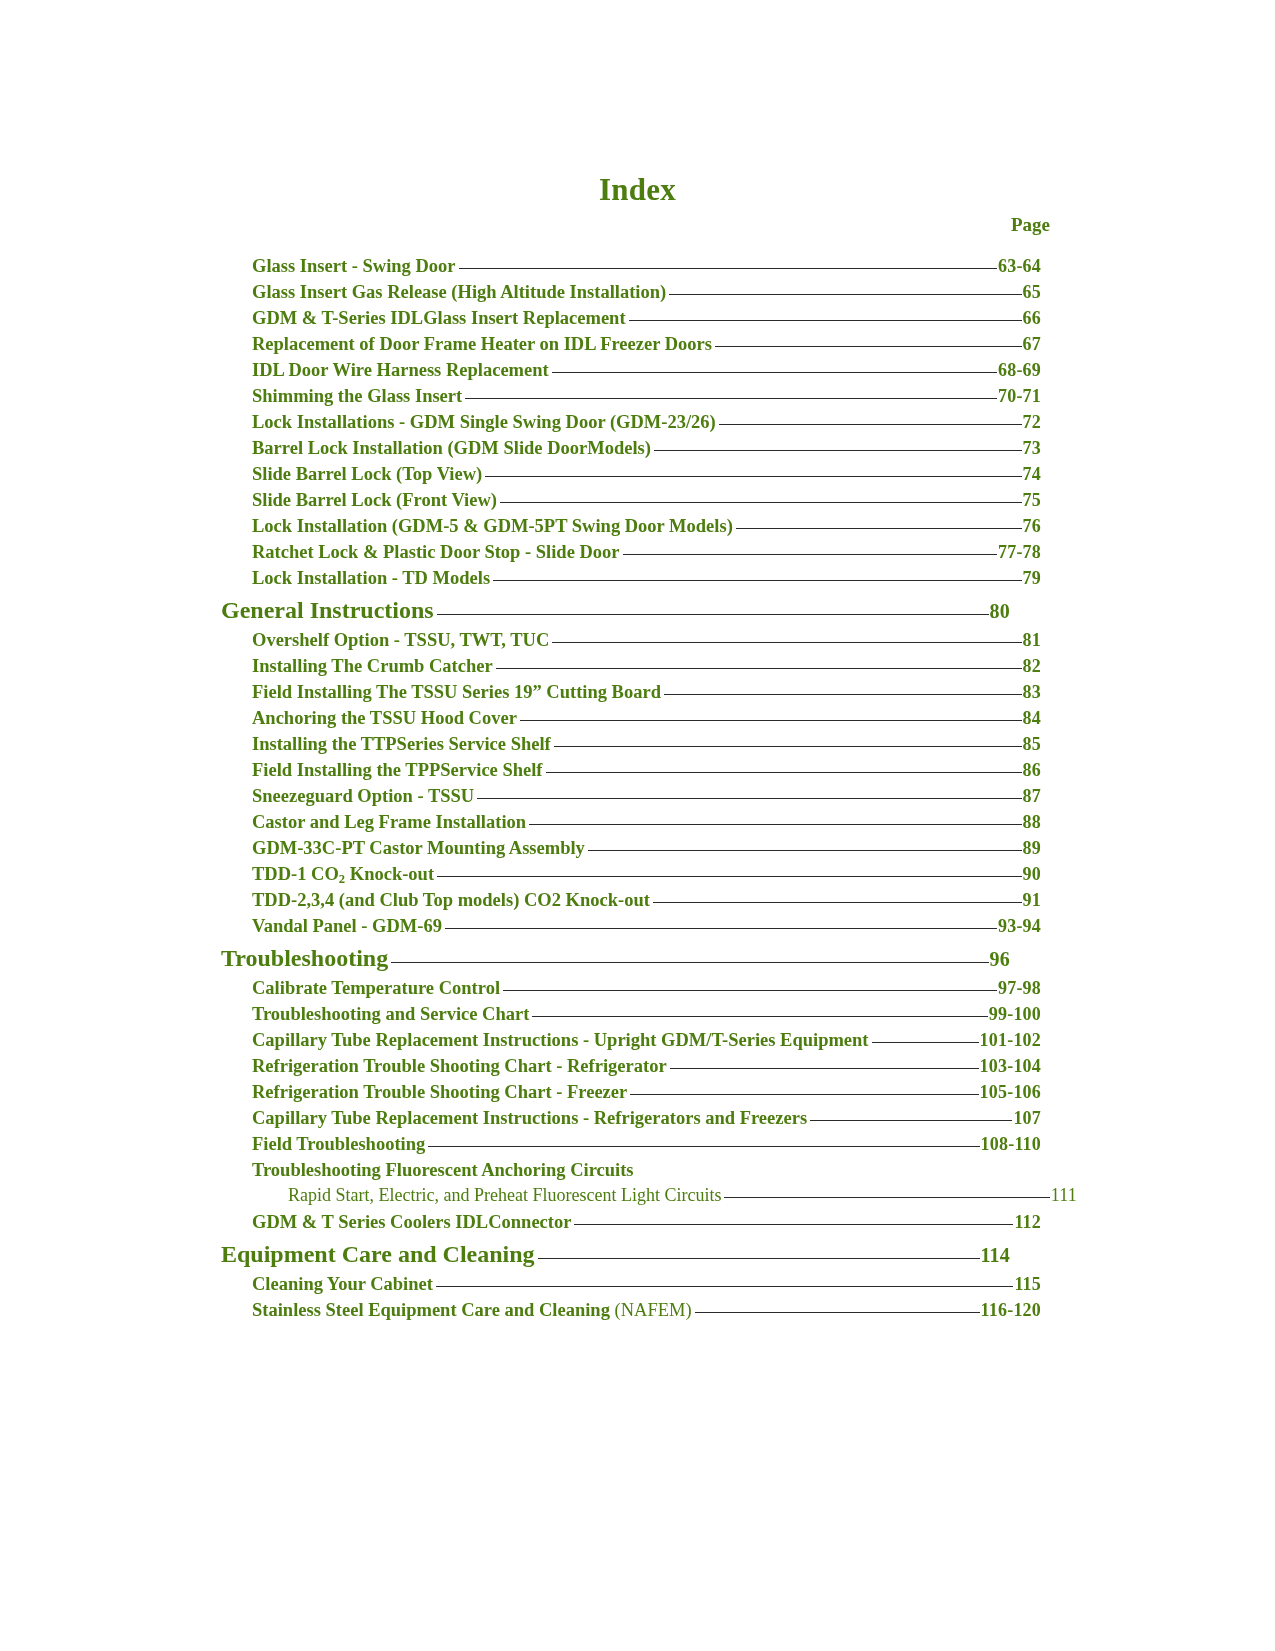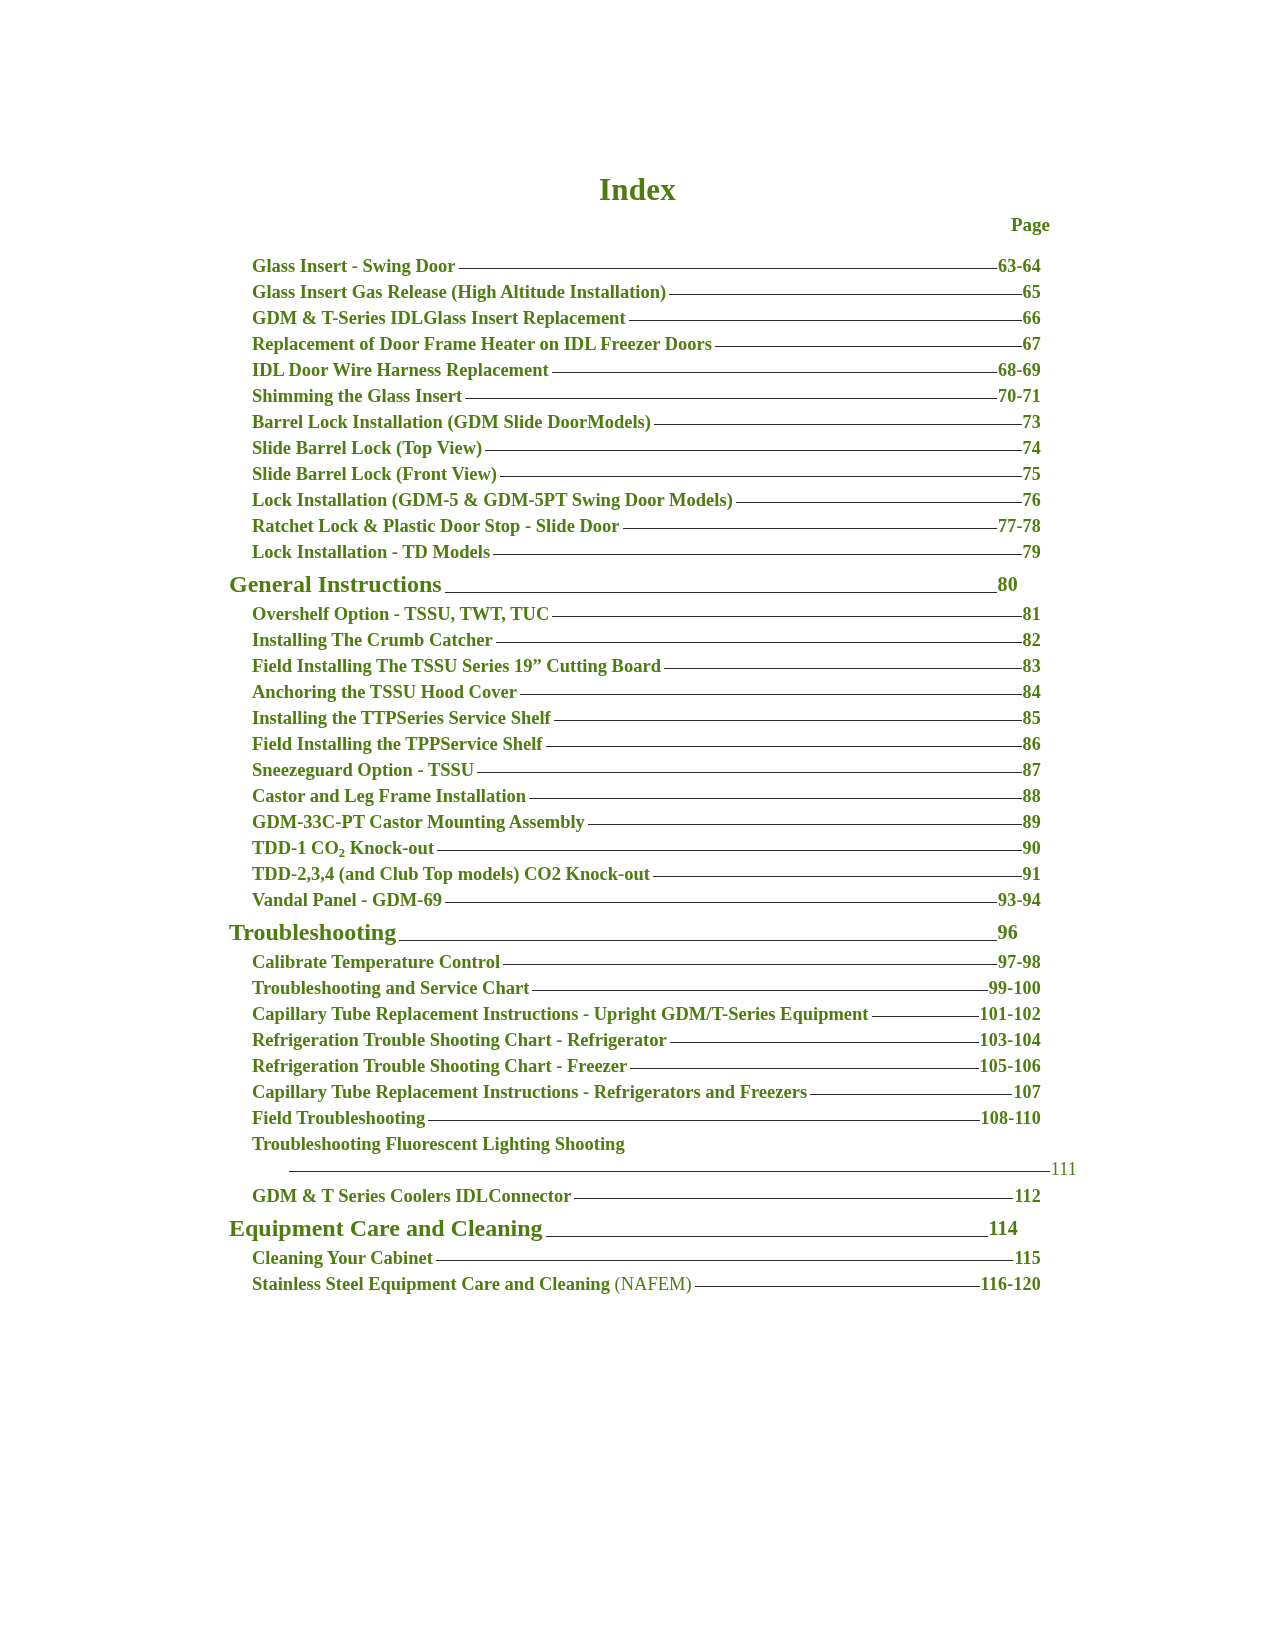--- a/index.html
+++ b/index.html
@@ -50,24 +50,23 @@
     display: flex;
     align-items: baseline;
     width: 100%;
     white-space: nowrap;
   }
 
   
   .row.lvl1 {
     font-size: 24px;
     font-weight: bold;
-    margin-left: 16px;
+    margin-left: 8px;
     height: 33px;
     margin-top: 3px;
-    align-items: center;
   }
   
   .row.lvl2 {
     font-size: 18.5px;
     font-weight: bold;
     margin-left: 39px;
     height: 26px;
   }
   
   .row.lvl3 {
@@ -160,20 +159,25 @@
         <span class="entry-label">IDL  Door Wire Harness Replacement</span>
         <span class="leader"></span>
         <span class="pagenum">68-69</span>
       </div>
       <div class="row lvl2">
         <span class="entry-label">Shimming the Glass Insert</span>
         <span class="leader"></span>
         <span class="pagenum">70-71</span>
       </div>
       <div class="row lvl2">
+        <span class="entry-label">Lock Installations - GDM Single Swing Door (GDM-23/26)</span>
+        <span class="leader"></span>
+        <span class="pagenum">72</span>
+      </div>
+      <div class="row lvl2">
         <span class="entry-label">Barrel Lock Installation (GDM Slide DoorModels)</span>
         <span class="leader"></span>
         <span class="pagenum">73</span>
       </div>
       <div class="row lvl2">
         <span class="entry-label">Slide Barrel Lock (Top View)</span>
         <span class="leader"></span>
         <span class="pagenum">74</span>
       </div>
       <div class="row lvl2">
@@ -295,25 +299,26 @@
         <span class="entry-label">Capillary Tube Replacement Instructions - Refrigerators and Freezers</span>
         <span class="leader"></span>
         <span class="pagenum">107</span>
       </div>
       <div class="row lvl2">
         <span class="entry-label">Field Troubleshooting</span>
         <span class="leader"></span>
         <span class="pagenum">108-110</span>
       </div>
       <div class="row lvl2">
-        <span class="entry-label">Troubleshooting Fluorescent Lighting Shooting</span>
+        <span class="entry-label">Troubleshooting Fluorescent Anchoring Circuits</span>
         <span class="leader none"></span>
         <span class="pagenum"></span>
       </div>
       <div class="row lvl3">
+        <span class="entry-label">Rapid Start, Electric, and Preheat Fluorescent Light Circuits</span>
         <span class="leader"></span>
         <span class="pagenum">111</span>
       </div>
       <div class="row lvl2">
         <span class="entry-label">GDM &amp; T Series Coolers IDLConnector</span>
         <span class="leader"></span>
         <span class="pagenum">112</span>
       </div>
       <div class="row lvl1">
         <span class="entry-label">Equipment Care and Cleaning </span>

